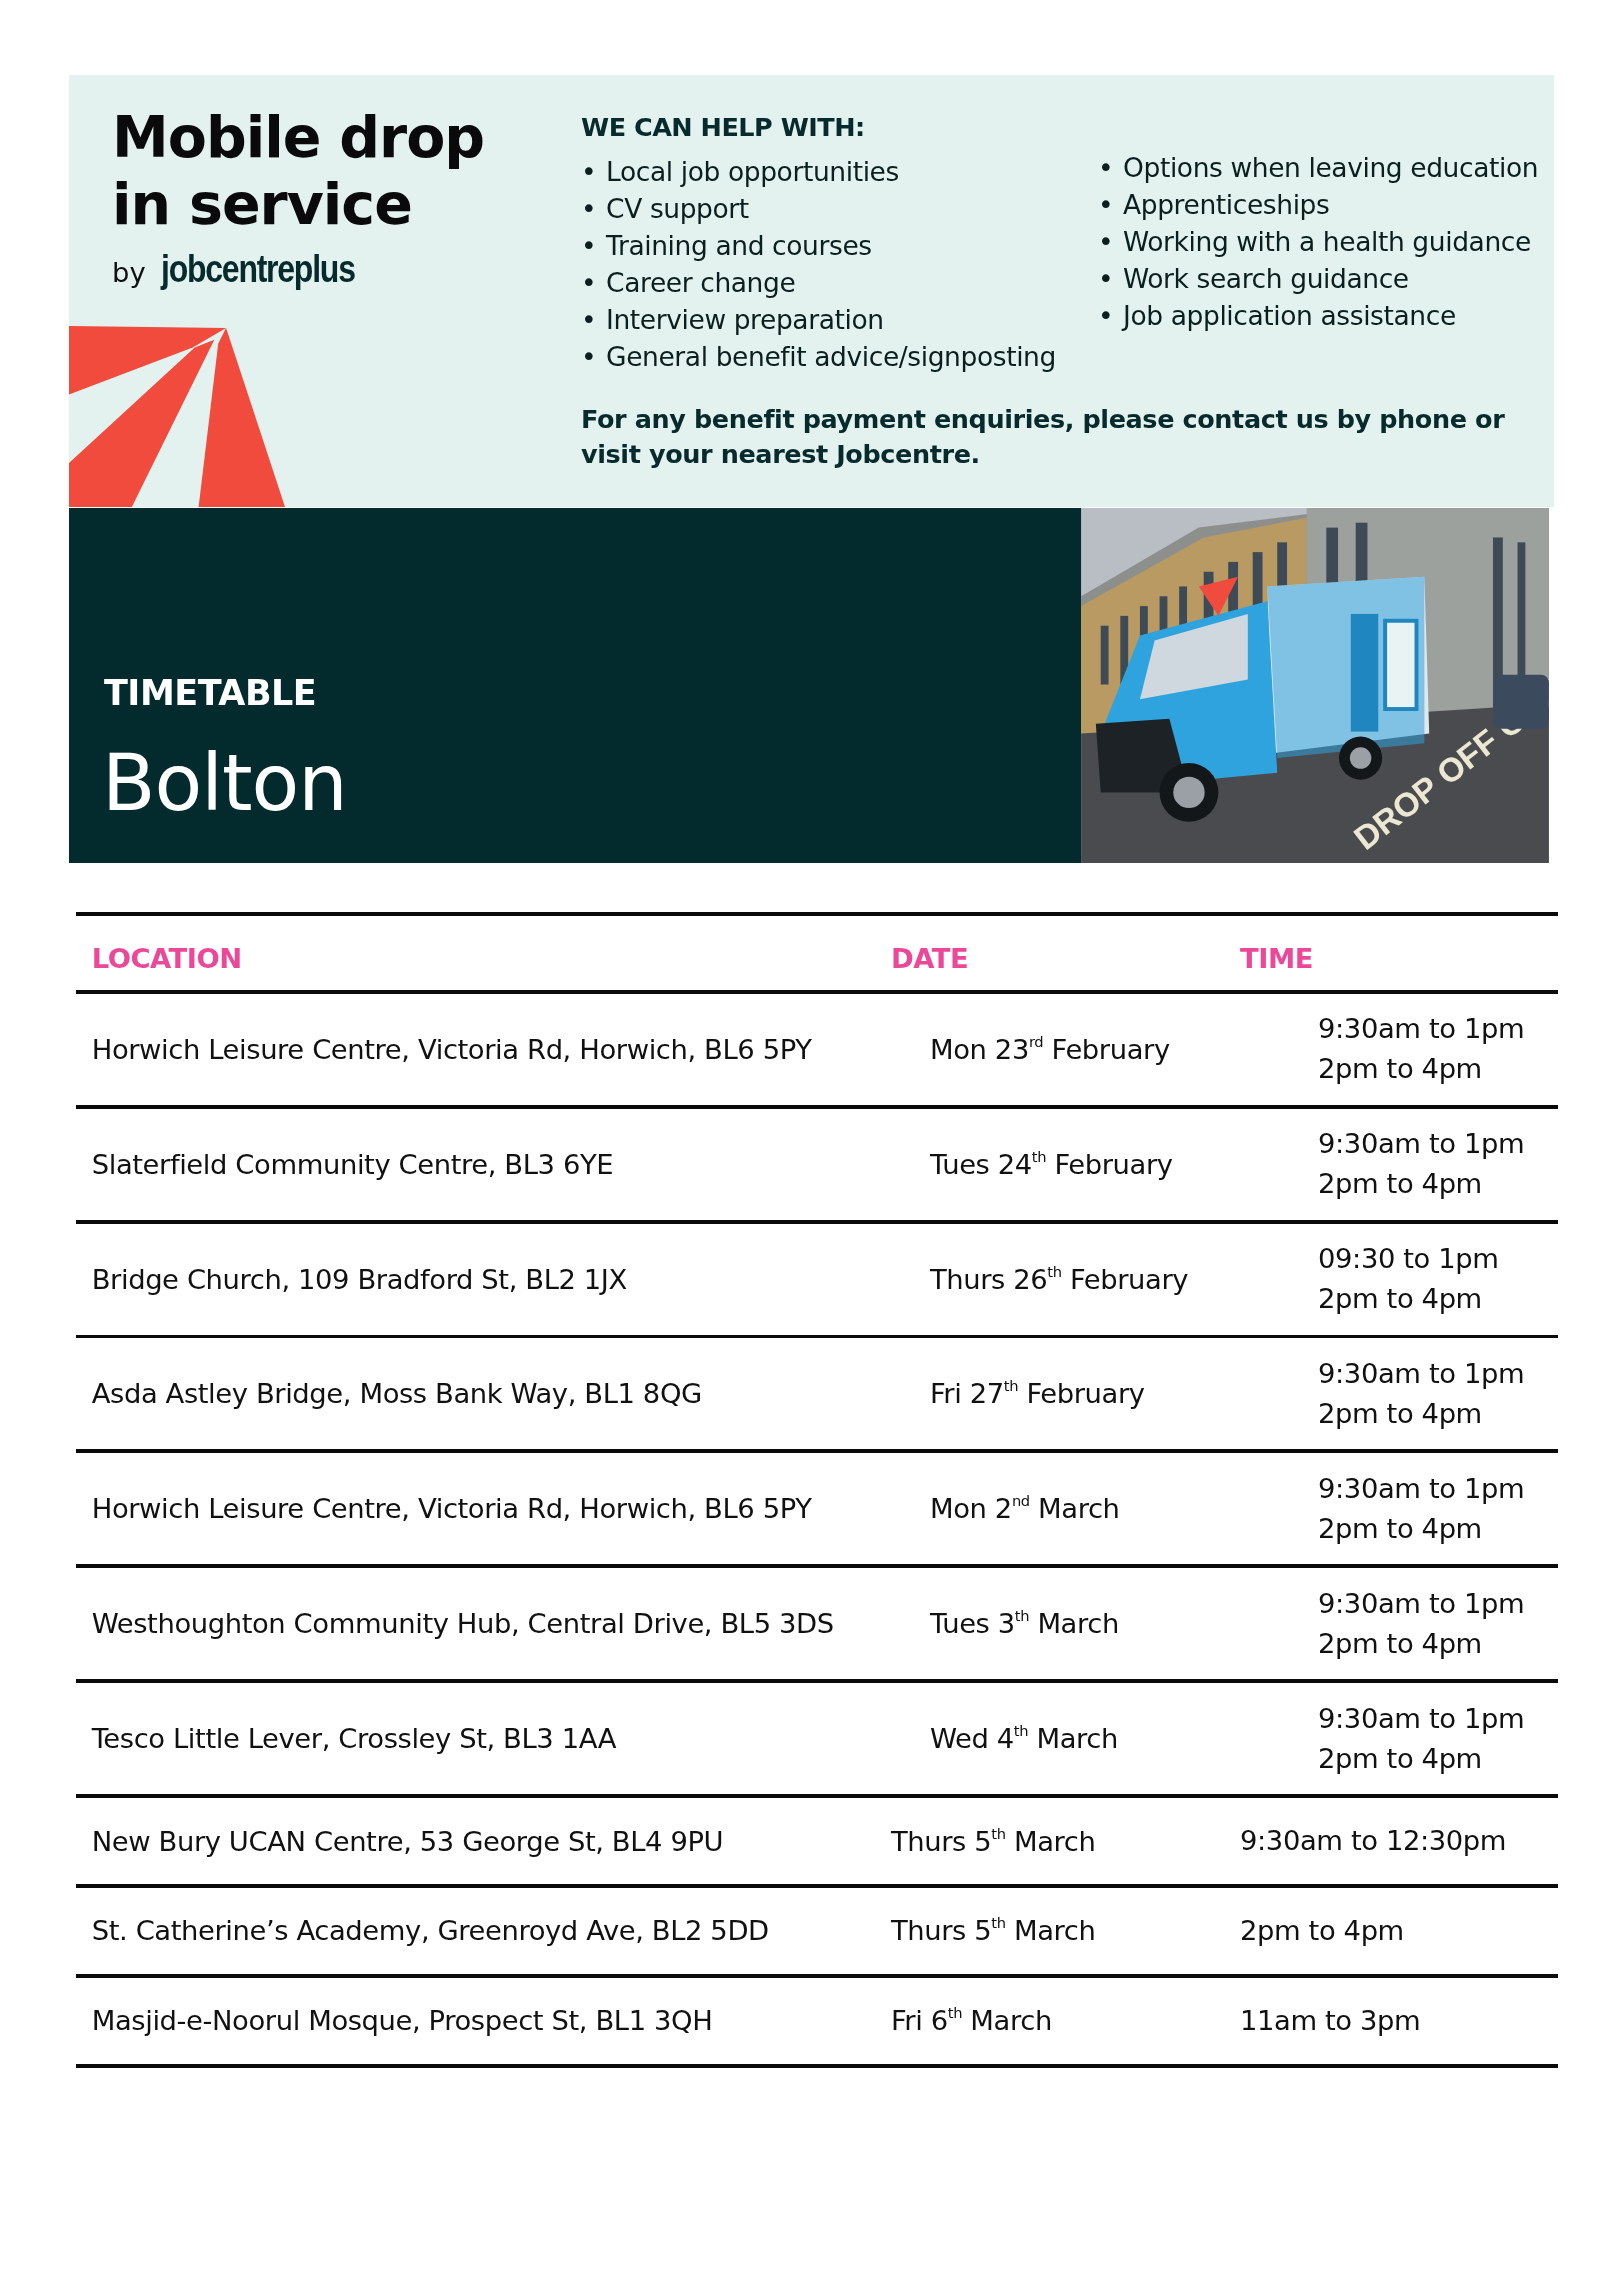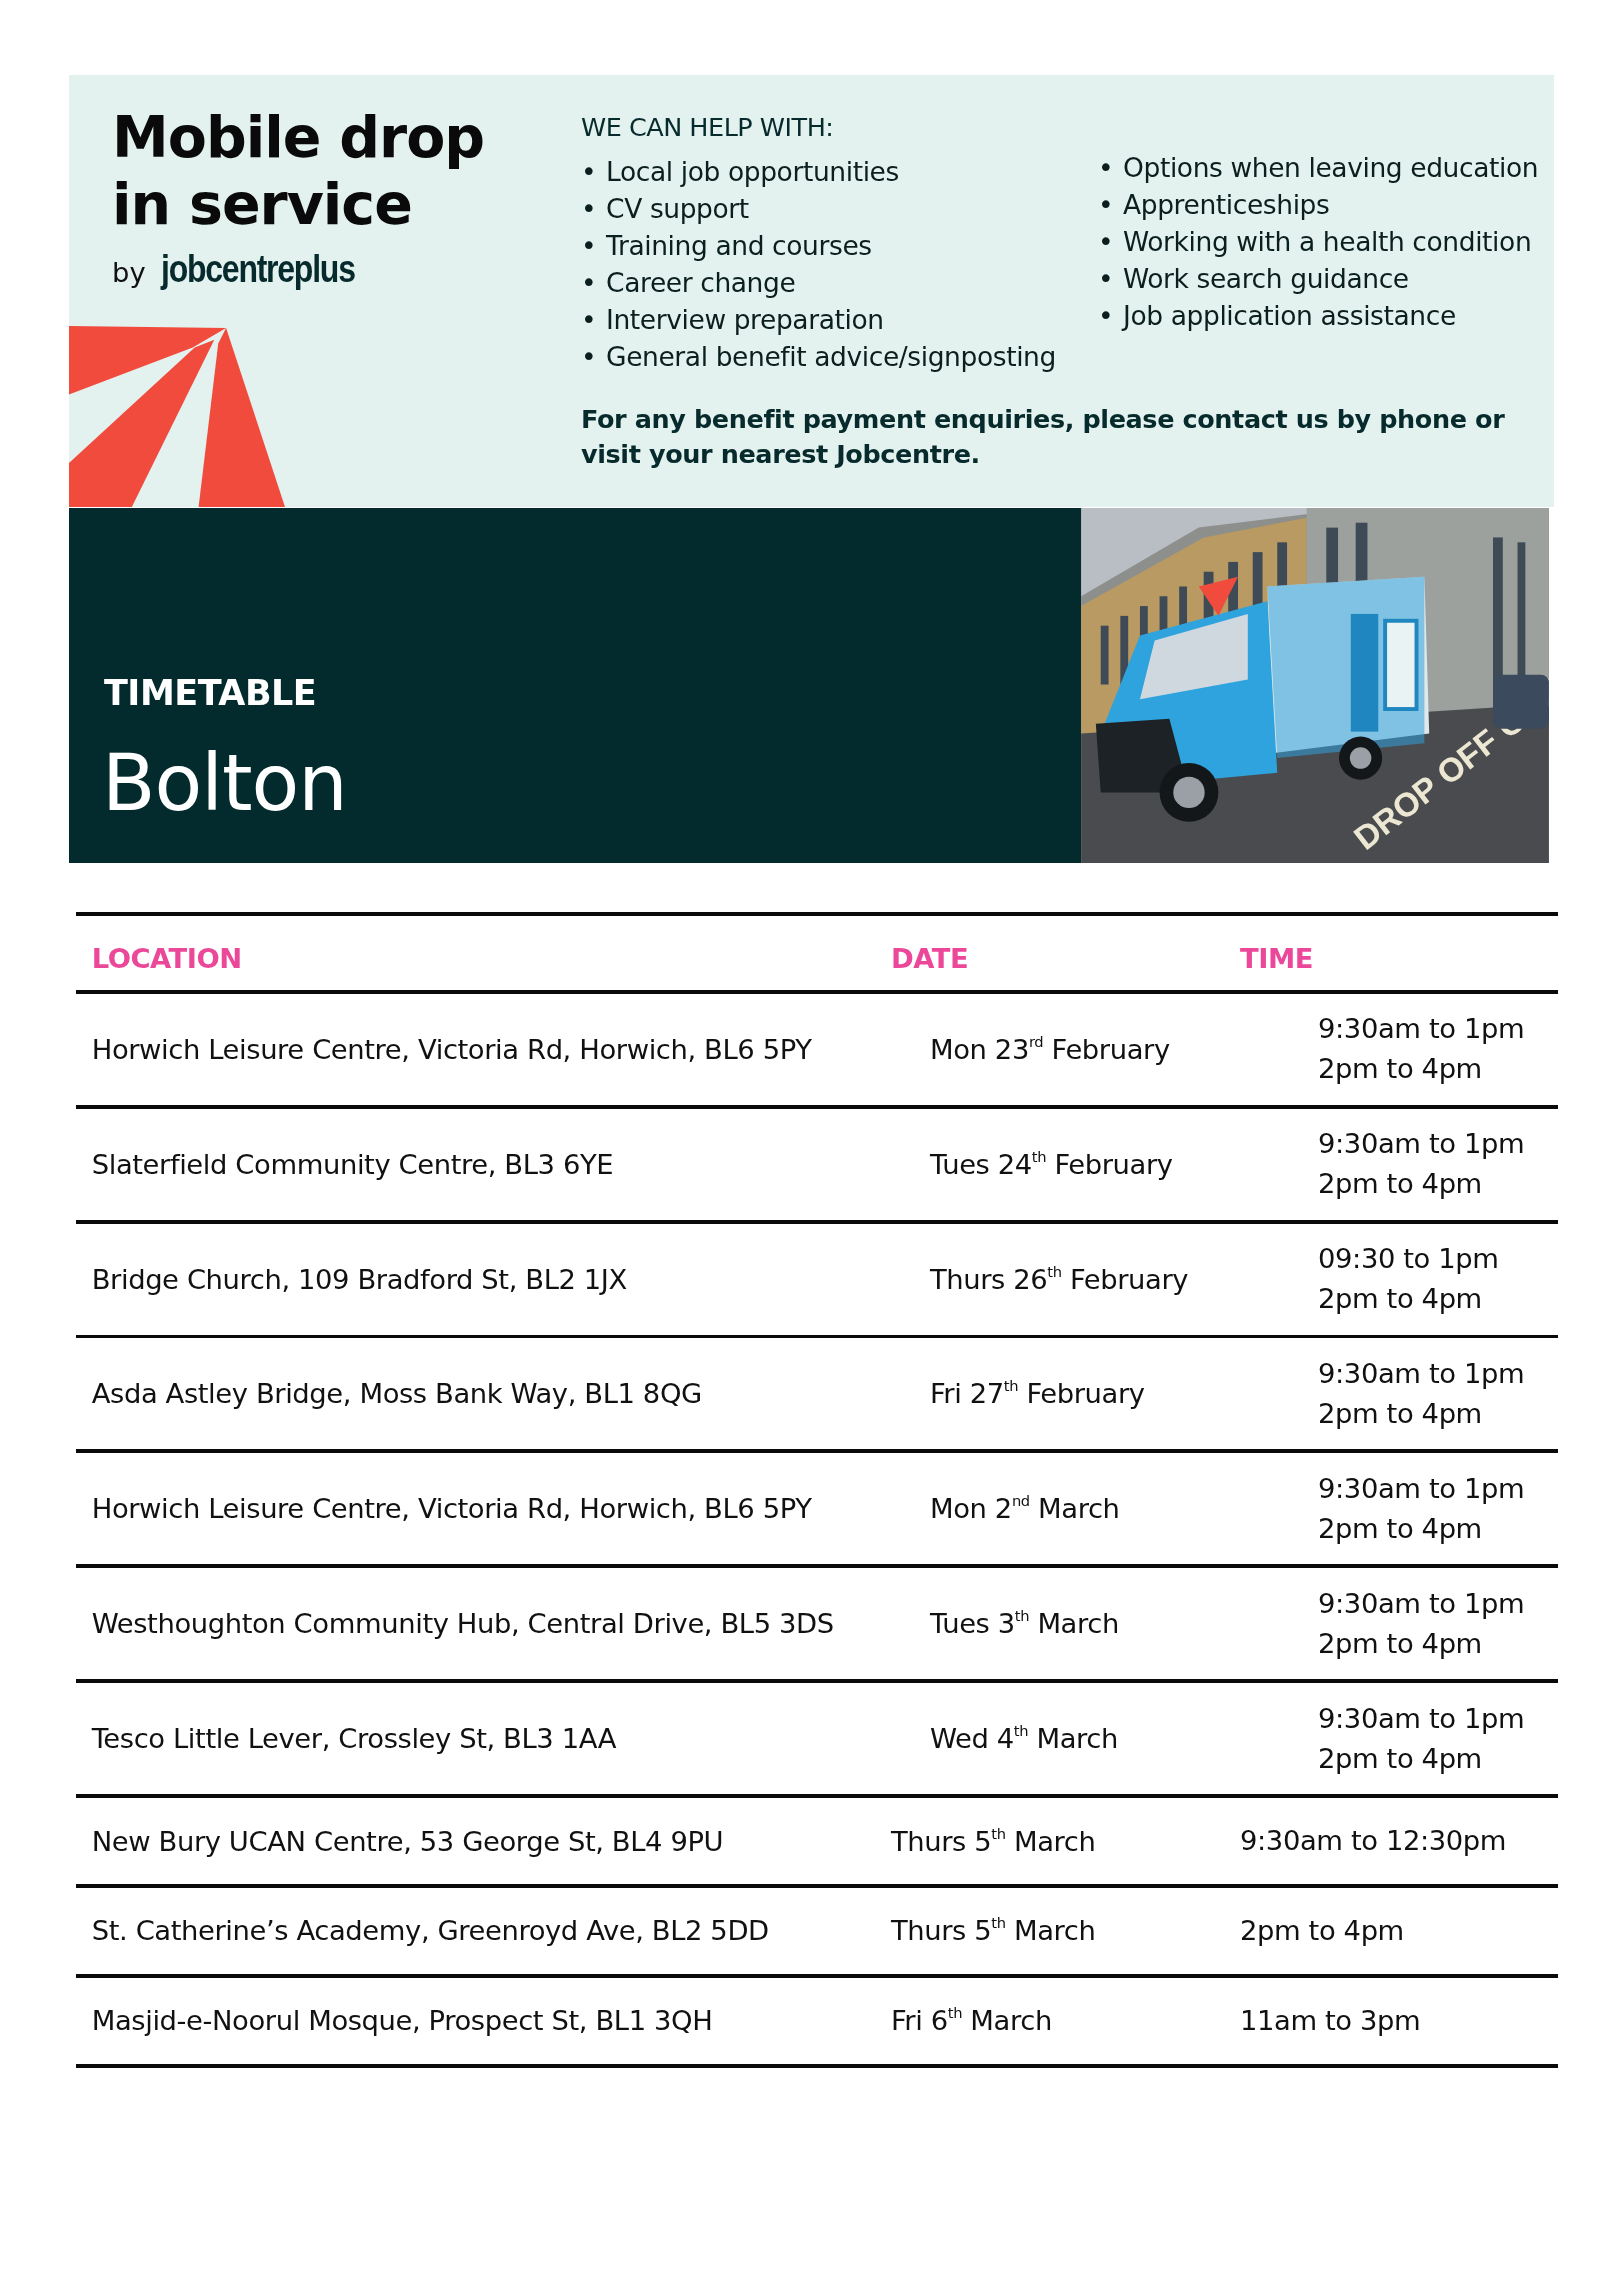--- a/index.html
+++ b/index.html
@@ -6,21 +6,21 @@
   html, body { width: 1621px; height: 2293px; background: #ffffff; overflow: hidden; }
   body { position: relative; font-family: "DejaVu Sans", sans-serif; color: #0c1a1a; }
 
   .top-panel { position: absolute; left: 69px; top: 75px; width: 1485px; height: 432px; background: #e3f1ef; overflow: hidden; }
   .title { position: absolute; left: 43px; top: 29px; font-family: "DejaVu Sans", sans-serif; font-weight: bold; font-size: 57px; line-height: 67px; color: #0a0a0a; letter-spacing: -1px; }
   .byline { position: absolute; left: 43px; top: 167px; display: flex; align-items: baseline; gap: 15.7px; }
   .byline .by { font-size: 27.4px; color: #111; margin-top: 15px; }
   .byline .brand { font-family: "Liberation Sans", sans-serif; font-weight: bold; font-size: 39px; color: #072b2c; letter-spacing: -1.5px; transform: scaleX(0.82); transform-origin: left; display: inline-block; }
 
   .sunburst { position: absolute; left: 0; top: 251px; width: 216px; height: 181px; }
-  .help-heading { font-weight: normal; font-size: 25.5px; color: #072b2c; letter-spacing: -0.5px; }
+  .help-heading { font-weight: bold; font-size: 25.5px; color: #072b2c; letter-spacing: -0.5px; }
   .help-list { position: absolute; list-style: none; }
   .help-list li { font-size: 26.5px; line-height: 37px; color: #0c1f1f; white-space: nowrap; letter-spacing: -0.4px; }
   .help-list li::before { content: "•"; margin-right: 9.8px; }
   .list-left { left: 512px; top: 78px; }
   .list-right { left: 1029px; top: 74px; }
   .benefit-note { position: absolute; left: 512px; top: 327px; width: 941px; font-weight: bold; font-size: 25.5px; line-height: 35px; color: #072b2c; letter-spacing: -0.4px; }
 
   .dark-panel { position: absolute; left: 69px; top: 508px; width: 1012px; height: 355px; background: #032a2d; text-align: right; }
   .timetable-label { position: absolute; left: 35px; top: 165px; font-weight: bold; font-size: 35px; color: #ffffff; letter-spacing: -0.5px; }
   .city-title { position: absolute; left: 33px; top: 230px; font-weight: normal; font-size: 78px; color: #ffffff; letter-spacing: -1px; }
@@ -66,21 +66,21 @@
     <li>Local job opportunities</li>
     <li>CV support</li>
     <li>Training and courses</li>
     <li>Career change</li>
     <li>Interview preparation</li>
     <li>General benefit advice/signposting</li>
   </ul>
   <ul class="help-list list-right">
     <li>Options when leaving education</li>
     <li>Apprenticeships</li>
-    <li>Working with a health condition</li>
+    <li>Working with a health guidance</li>
     <li>Work search guidance</li>
     <li>Job application assistance</li>
   </ul>
 
   <p class="benefit-note">For any benefit payment enquiries, please contact us by phone or visit your nearest Jobcentre.</p>
 </section>
 
 <section class="dark-panel">
   <div class="timetable-label">TIMETABLE</div>
   <div class="city-title">Bolton</div>

